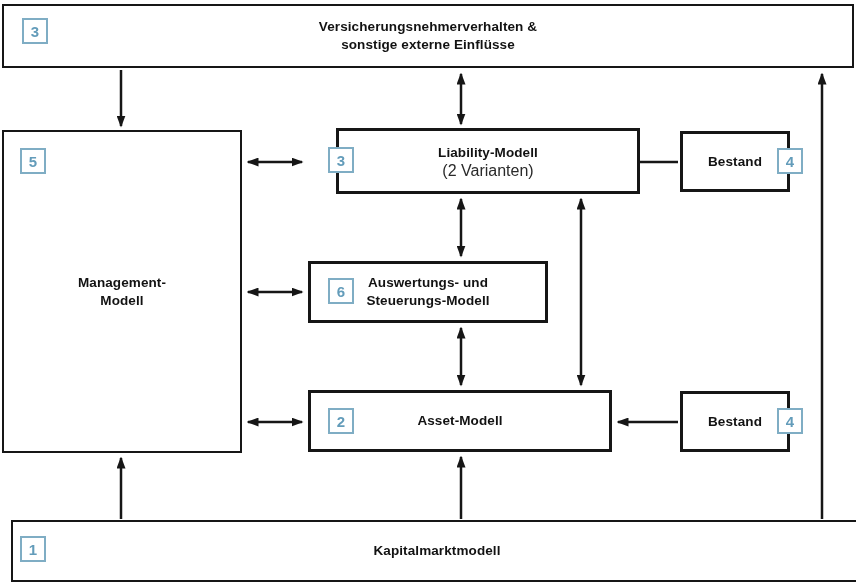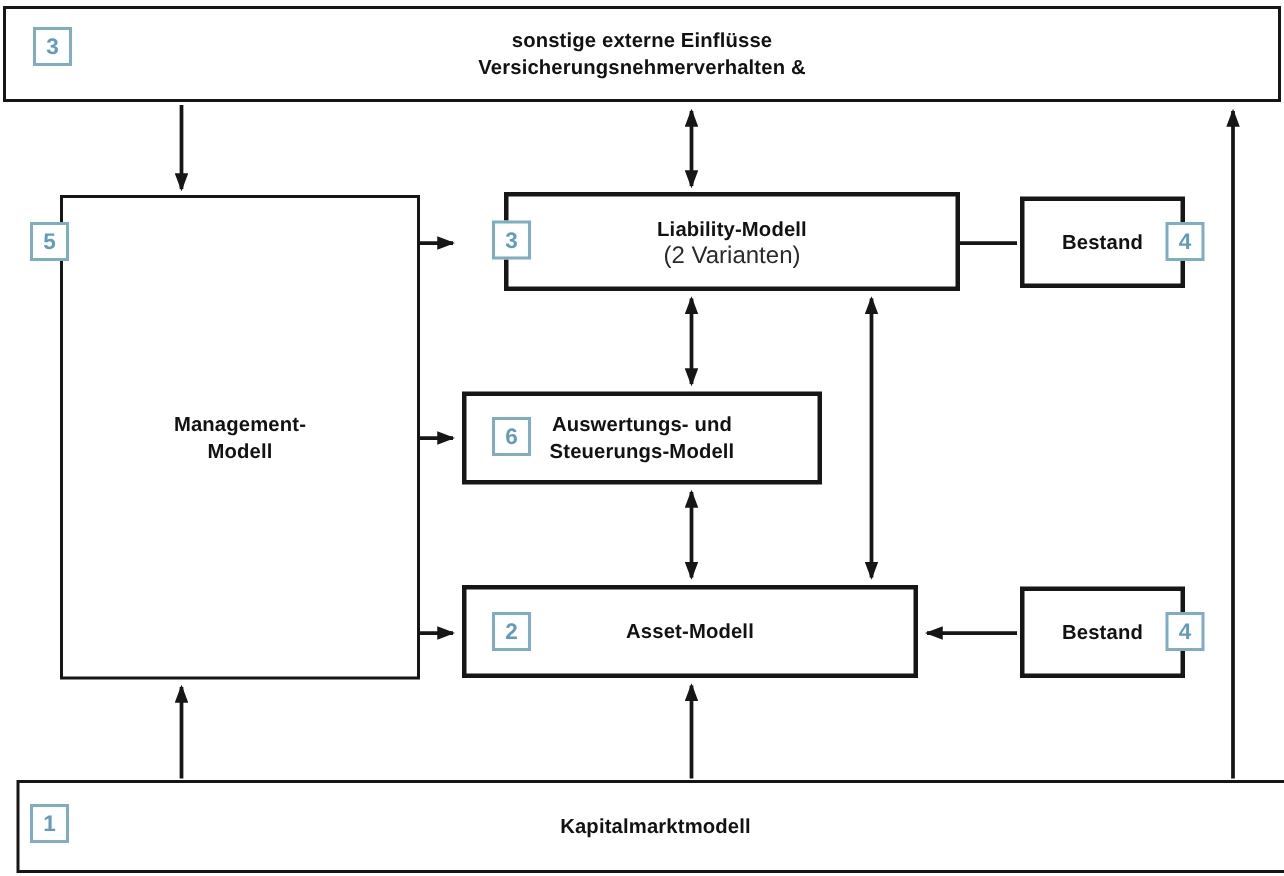--- a/index.html
+++ b/index.html
@@ -85,25 +85,25 @@
       <line x1="581" y1="199" x2="581" y2="385" marker-start="url(#ah)" marker-end="url(#ah)"></line>
       <line x1="678" y1="162" x2="618" y2="162" marker-end="url(#ah)"></line>
       <line x1="678" y1="422" x2="618" y2="422" marker-end="url(#ah)"></line>
       <line x1="121" y1="519" x2="121" y2="458" marker-end="url(#ah)"></line>
       <line x1="461" y1="519" x2="461" y2="457" marker-end="url(#ah)"></line>
       <line x1="822" y1="519" x2="822" y2="74" marker-end="url(#ah)"></line>
     </g>
   </svg>
 
   <div class="box" style="left:2px; top:4px; width:852px; height:64px;">
+    <div class="lbl">Versicherungsnehmerverhalten &amp;</div>
     <div class="lbl">sonstige externe Einflüsse</div>
-    <div class="lbl">Versicherungsnehmerverhalten &amp;</div>
   </div>
 
-  <div class="box" style="left:2px; top:130px; width:240px; height:323px;margin-left:38px;">
+  <div class="box" style="left:2px; top:130px; width:240px; height:323px;">
     <div class="lbl">Management-</div>
     <div class="lbl">Modell</div>
   </div>
 
   <div class="box heavy" style="left:308px; top:128px; width:304px; height:66px;margin-left:28px;">
     <div class="lbl">Liability-Modell</div>
     <div class="sub">(2 Varianten)</div>
   </div>
 
   <div class="box heavy" style="left:308px; top:261px; width:240px; height:62px;">

